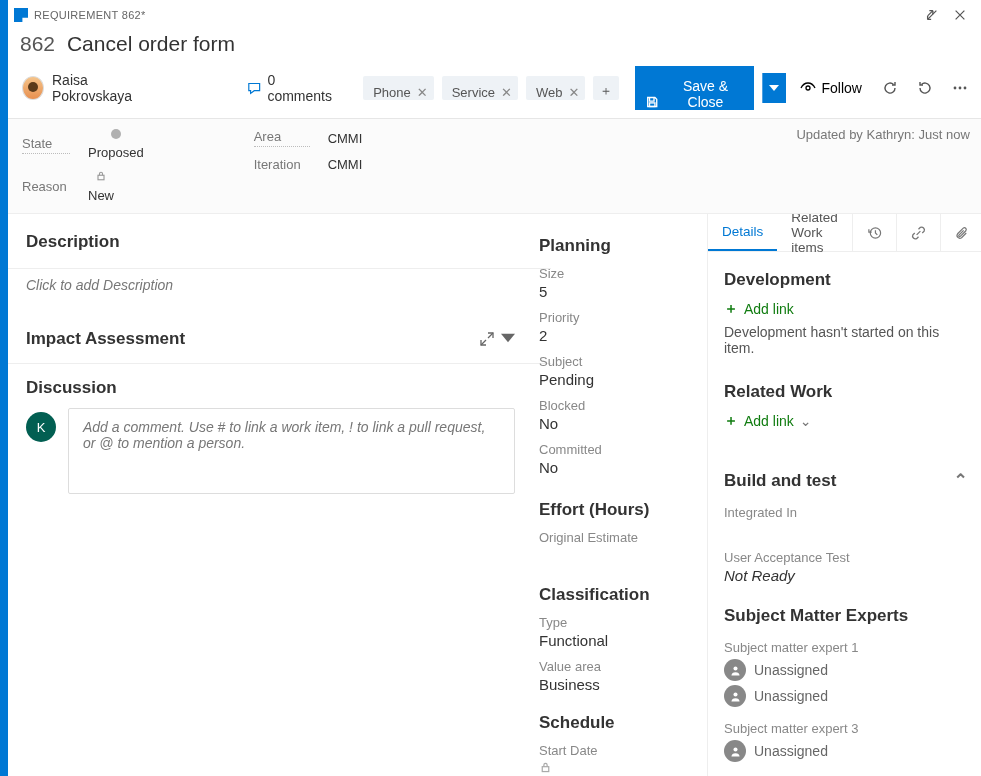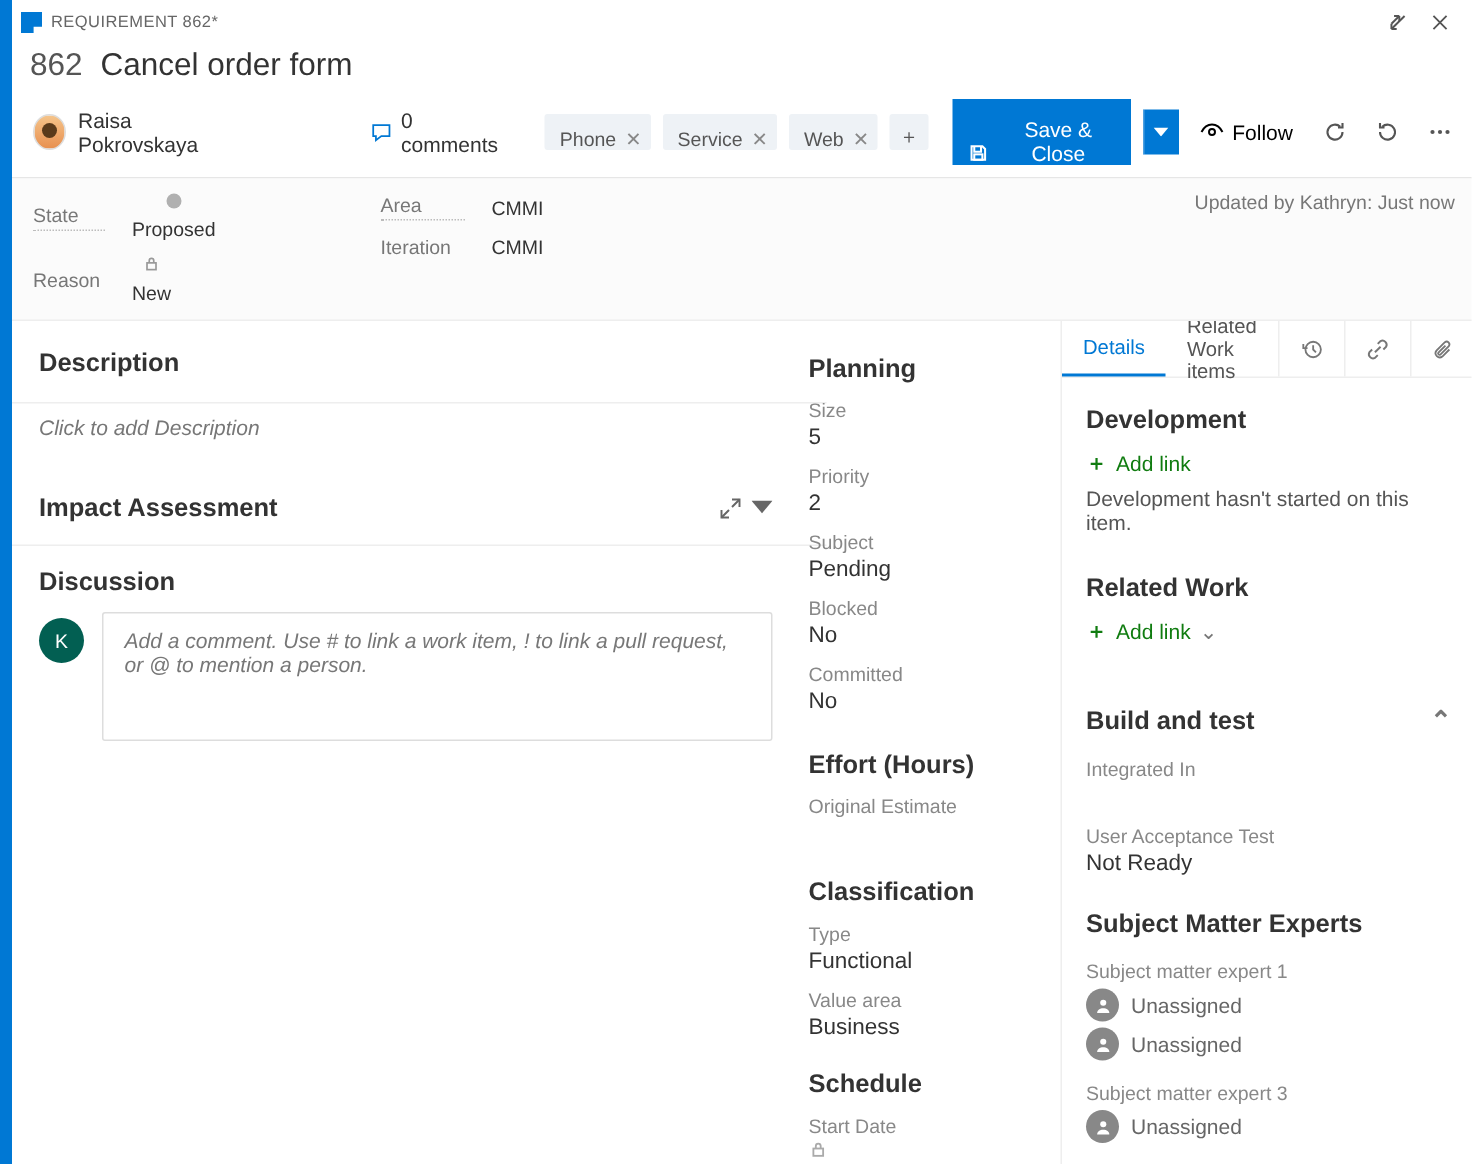--- a/index.html
+++ b/index.html
@@ -113,21 +113,21 @@
   }
   .tab { padding:0 14px; display:flex; align-items:center; color:#555; cursor:pointer; }
   .tab.active{ color:#0078d4; border-bottom:2px solid #0078d4; }
   .tab.icon-only{ width:44px; justify-content:center; border-left:1px solid #eee; }
   .right-body { padding: 12px 16px; overflow:auto; }
   .r-section-h { font-size:17px; font-weight:600; margin-top:6px; display:flex; justify-content:space-between; align-items:center;}
   .add-link { color:#107c10; display:flex; align-items:center; gap:6px; font-size:14px; margin:10px 0 6px; cursor:pointer;}
   .add-link span.plus{font-weight:bold;}
   .muted { color:#555; font-size:14px; }
   .sub-lbl { color:#888; font-size:13px; margin-top:14px; }
-  .sub-val { color:#333; font-size:15px; margin-top:2px; }
+  .sub-val { color:#333; font-size:15px; margin-top:2px;font-style:italic; }
   .person-identity{ display:flex; align-items:center; gap:8px; margin-top:4px; color:#666;}
   .pi-avatar{ width:22px;height:22px;border-radius:50%;background:#888;color:#fff;display:flex;align-items:center;justify-content:center;}
   .pi-avatar svg{width:13px;height:13px;}
   .chev{color:#777;}
   .sec-divider{height:1px;background:#eee;margin:6px -18px 0;}
 </style>
 </head>
 <body>
 
 <div class="window">

